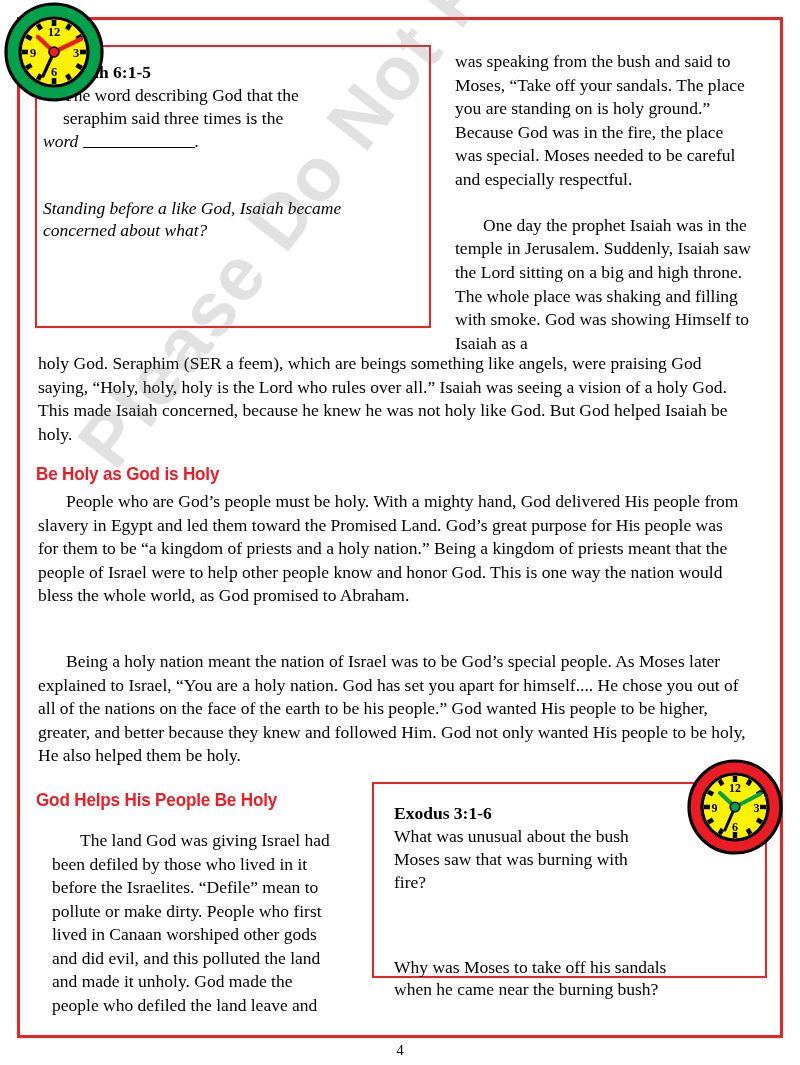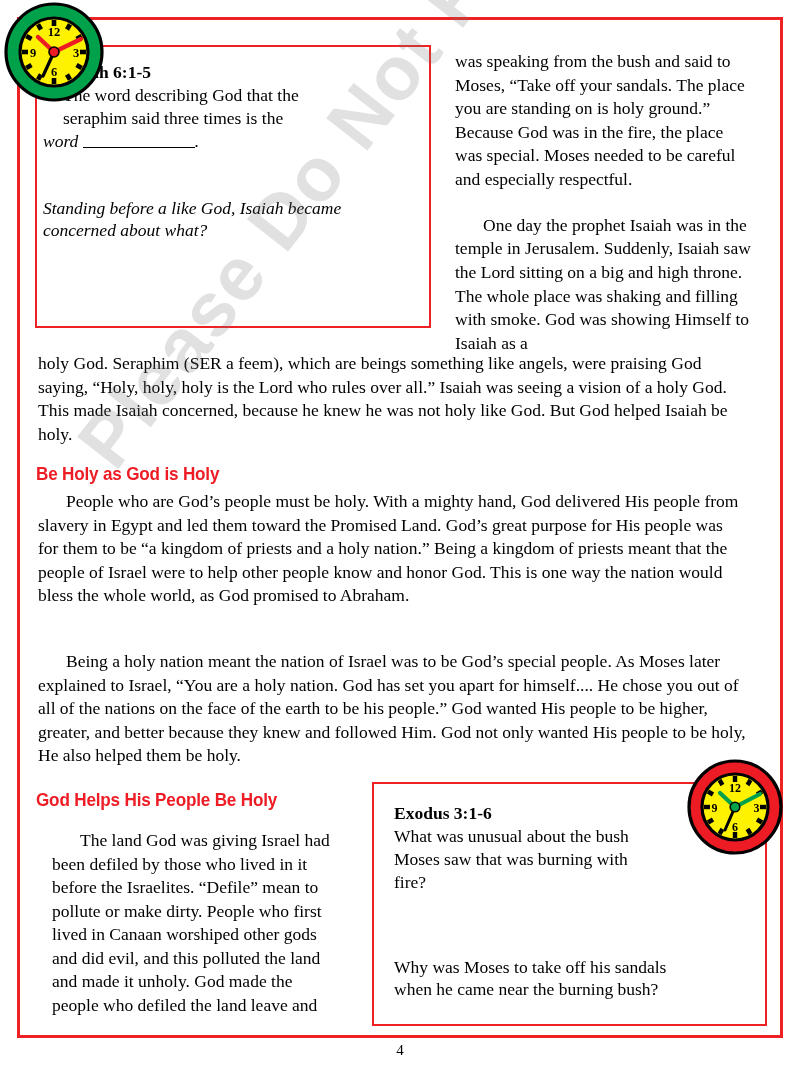--- a/index.html
+++ b/index.html
@@ -87,21 +87,21 @@
     width: 112px;
     border-bottom: 1.6px solid #000;
     height: 0.92em;
     vertical-align: -1px;
   }
   #isaiah-box .noindent { margin-left: -14px; font-style: italic; }
 
   
   #exodus-box {
     left: 372px; top: 782px;
-    width: 395px; height: 244px;
+    width: 395px; height: 196px;
   }
   #exodus-box .qb-inner { padding: 18px 16px 0 20px; }
 
   
   #right-col-top {
     position: absolute;
     left: 447px; top: 42px;
     width: 312px;
     font-size: 17.5px;
     line-height: 1.345;

